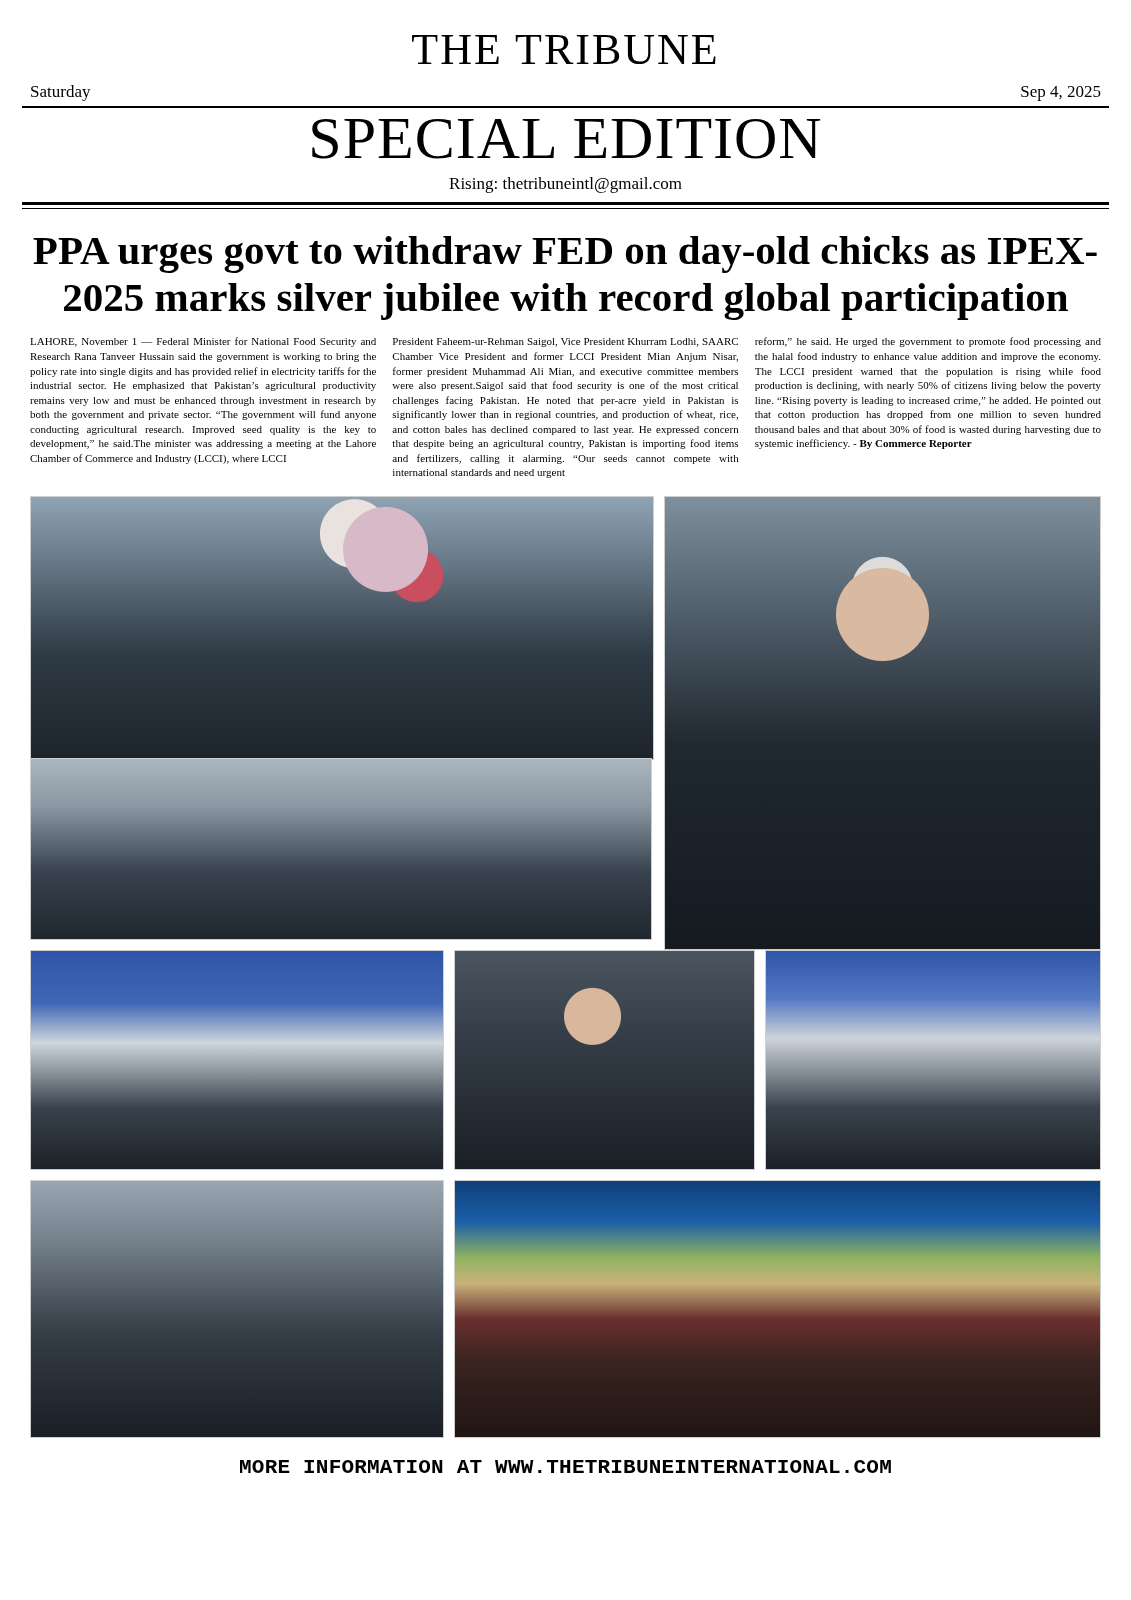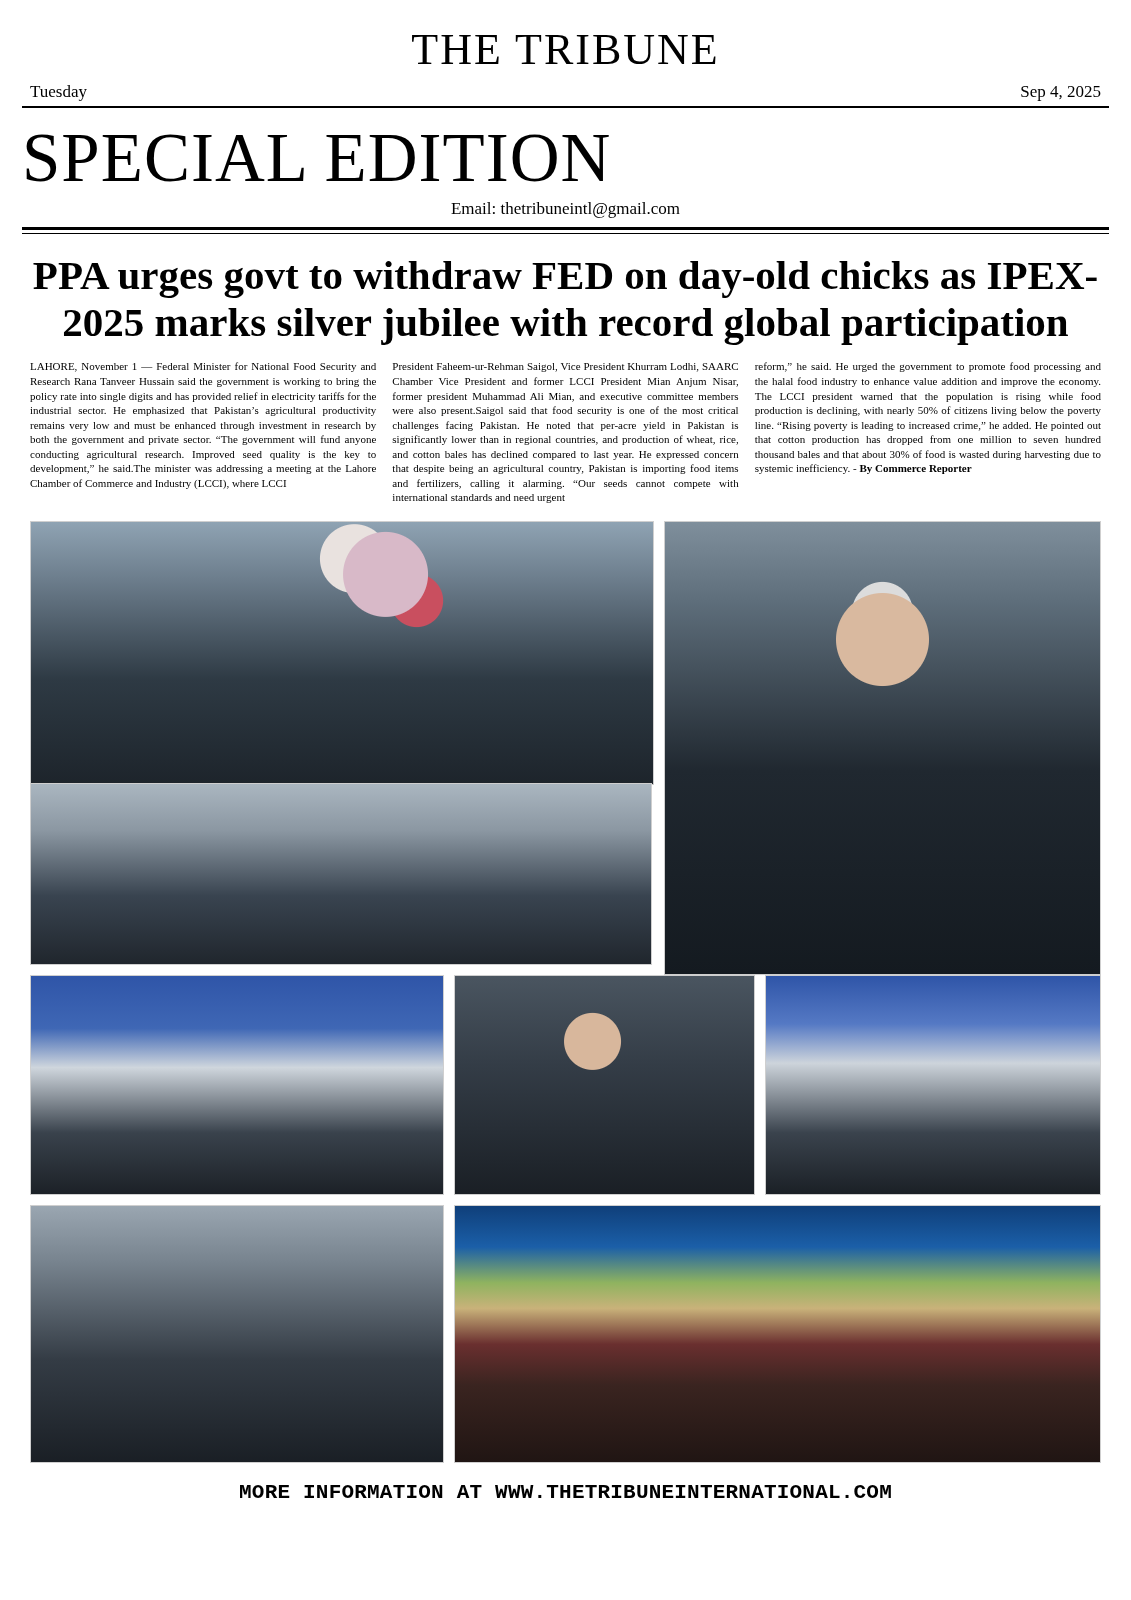--- a/index.html
+++ b/index.html
@@ -34,26 +34,26 @@
   }
   .masthead-meta {
     display: flex;
     justify-content: space-between;
     align-items: flex-end;
     font-size: 17px;
     padding: 10px 8px 4px 8px;
     border-bottom: 2px solid #000;
   }
   .special-edition {
-    font-family: "Liberation Serif", serif;
-    font-size: 69px;
+    text-align: center;
+    font-family: "Liberation Serif", serif;
+    font-size: 60px;
     line-height: 1.0;
     letter-spacing: 1px;
     font-weight: 400;
-    padding-top: 16px;
   }
   .email-line {
     text-align: center;
     font-size: 17px;
     padding: 6px 0 8px 0;
   }
   .double-rule {
     border-top: 3px solid #000;
     border-bottom: 1px solid #000;
     height: 3px;
@@ -156,25 +156,25 @@
   }
 </style>
 </head>
 <body>
 
 <div class="page">
 
   <div>
     <div class="masthead-title">THE TRIBUNE</div>
     <div class="masthead-meta">
-      <span>Tuesday</span>
+      <span>Saturday</span>
       <span>Sep 4, 2025</span>
     </div>
     <div class="special-edition">SPECIAL EDITION</div>
-    <div class="email-line">Email: thetribuneintl@gmail.com</div>
+    <div class="email-line">Rising: thetribuneintl@gmail.com</div>
     <div class="double-rule"></div>
   </div>
 
   <div class="headline">PPA urges govt to withdraw FED on day-old chicks as IPEX-2025 marks silver jubilee with record global participation</div>
 
   <div class="article">
     <div class="col">LAHORE, November 1 — Federal Minister for National Food Security and Research Rana Tanveer Hussain said the government is working to bring the policy rate into single digits and has provided relief in electricity tariffs for the industrial sector. He emphasized that Pakistan’s agricultural productivity remains very low and must be enhanced through investment in research by both the government and private sector. “The government will fund anyone conducting agricultural research. Improved seed quality is the key to development,” he said.The minister was addressing a meeting at the Lahore Chamber of Commerce and Industry (LCCI), where LCCI</div>
     <div class="col">President Faheem-ur-Rehman Saigol, Vice President Khurram Lodhi, SAARC Chamber Vice President and former LCCI President Mian Anjum Nisar, former president Muhammad Ali Mian, and executive committee members were also present.Saigol said that food security is one of the most critical challenges facing Pakistan. He noted that per-acre yield in Pakistan is significantly lower than in regional countries, and production of wheat, rice, and cotton bales has declined compared to last year. He expressed concern that despite being an agricultural country, Pakistan is importing food items and fertilizers, calling it alarming. “Our seeds cannot compete with international standards and need urgent</div>
     <div class="col"><span>reform,” he said. He urged the government to promote food processing and the halal food industry to enhance value addition and improve the economy. The LCCI president warned that the population is rising while food production is declining, with nearly 50% of citizens living below the poverty line. “Rising poverty is leading to increased crime,” he added. He pointed out that cotton production has dropped from one million to seven hundred thousand bales and that about 30% of food is wasted during harvesting due to systemic inefficiency. - </span><span class="byline">By Commerce Reporter</span></div>
   </div>

